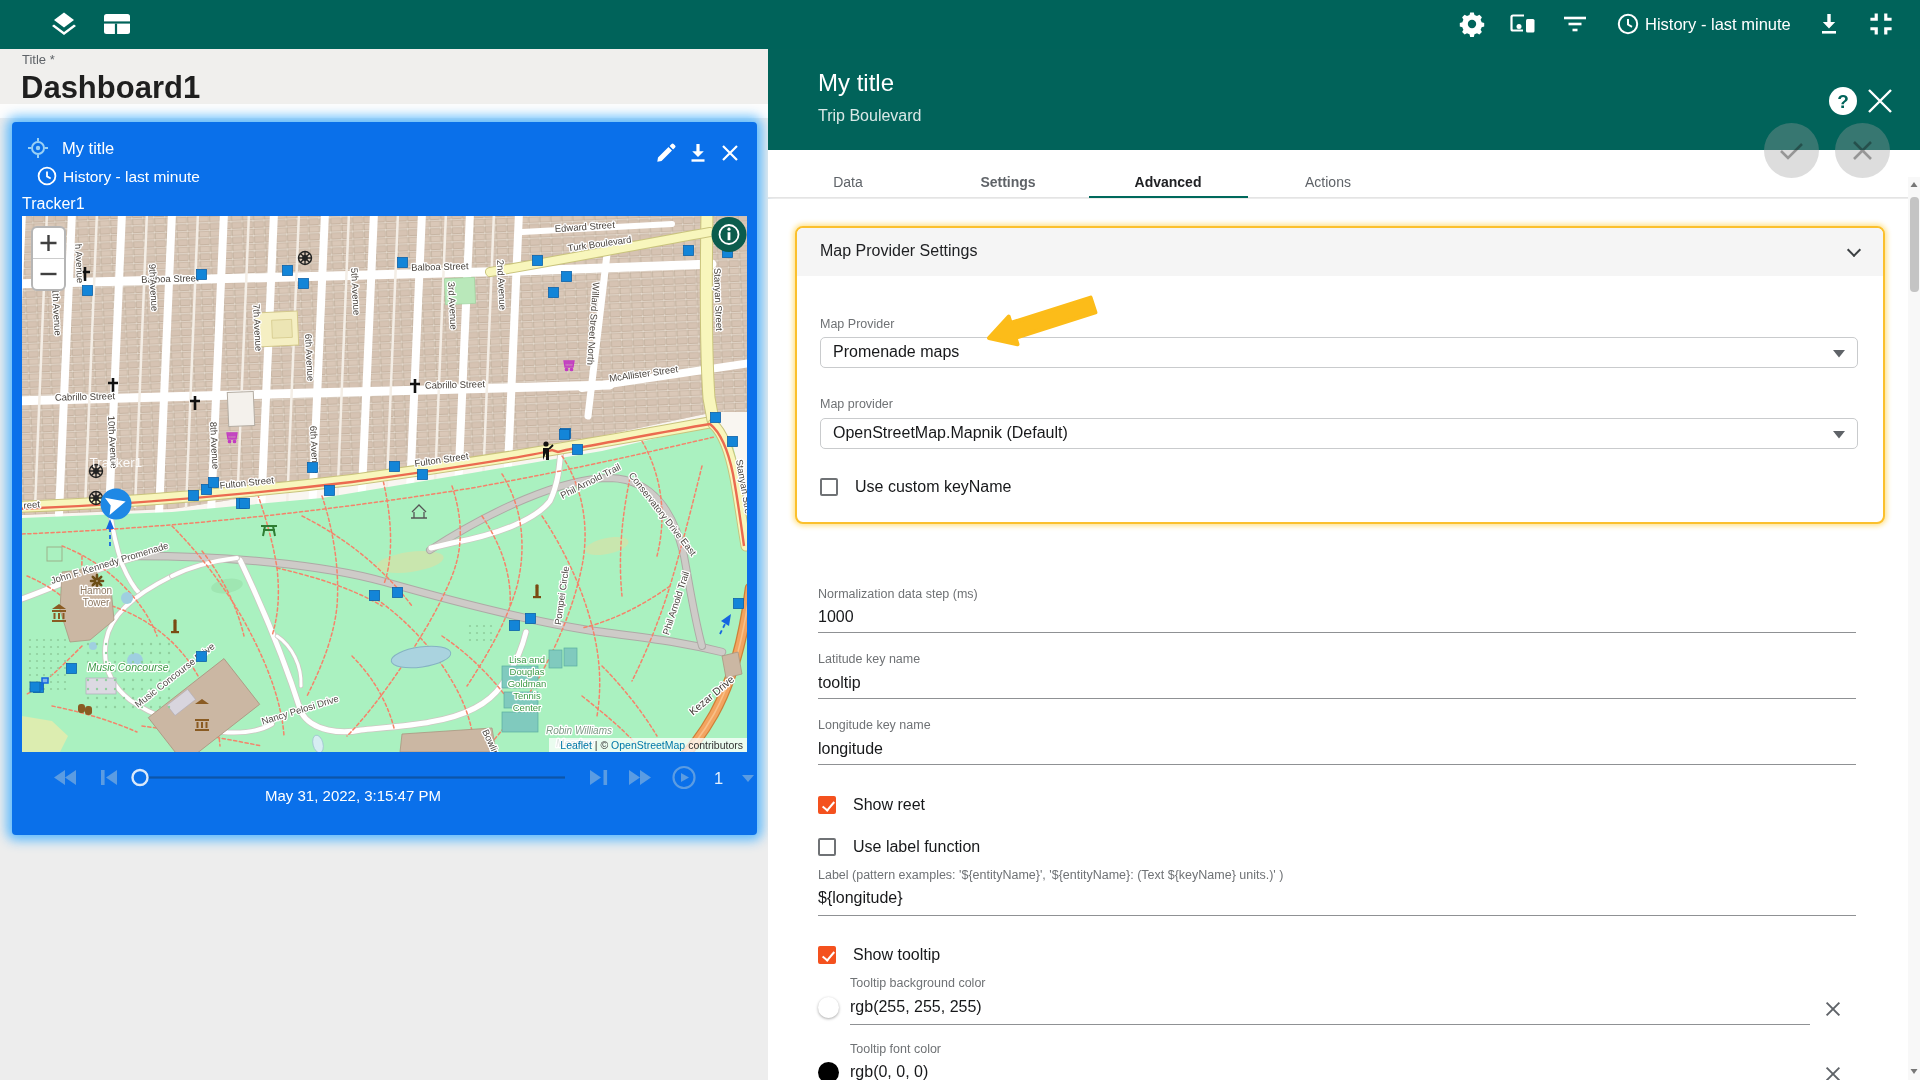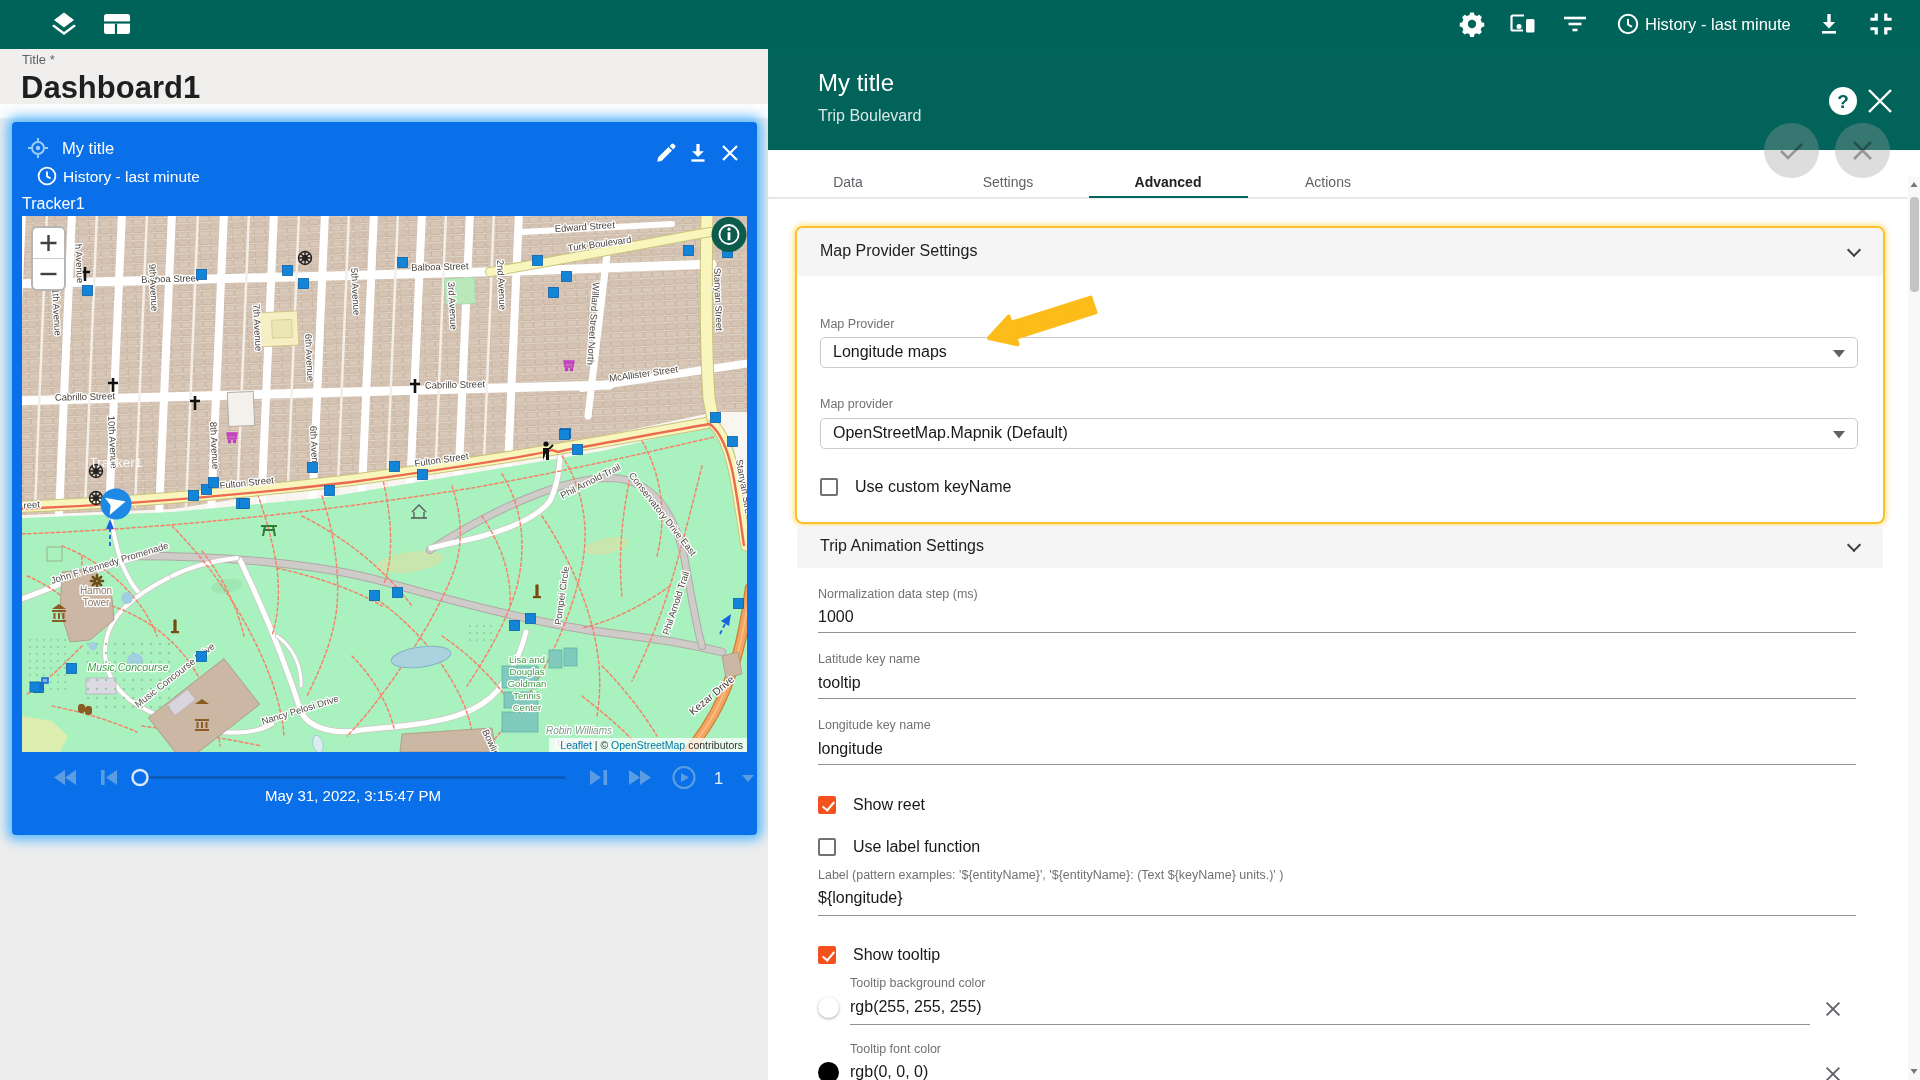--- a/index.html
+++ b/index.html
@@ -614,58 +614,54 @@
     </svg>
 </div>
 <div class="fab" style="left:1835px;top:123px;">
   <svg width="55" height="55">
       <path d="M19,19 l17,17 M19,36 l17,-17" stroke="rgba(0,0,0,0.32)" stroke-width="2.6" fill="none"></path>
     </svg>
 </div>
 
 <div id="paneltabs">
   <div class="tab" style="left:0px;color:#5f6368;font-weight:400;">Data</div>
-  <div class="tab" style="left:160px;color:#5f6368;font-weight:400;">Settings</div>
+  <div class="tab" style="left:160px;color:#5f6368;font-weight:700;">Settings</div>
   <div class="tab active" style="left:320px;">Advanced</div>
   <div class="tab" style="left:480px;color:#5f6368;font-weight:400;">Actions</div>
   <div id="inkbar"></div>
 </div>
 <div id="panelbody">
 
 <div style="position:absolute;left:27px;top:27px;width:1090px;height:298px;border:2px solid #fbc02d;border-radius:8px;box-shadow:0 0 5px 2px rgba(255,193,7,0.45);background:#fff;overflow:hidden;">
   <div class="sechdr" style="left:0;top:0;width:100%;height:48px;">
         <div class="t">Map Provider Settings</div>
         <div class="chev"></div>
       </div>
   <div class="flabel" style="left:23px;top:89px;">Map Provider</div>
   <div style="position:absolute;left:23px;top:109px;width:1038px;height:31px;border:1px solid #c9cbcd;border-radius:5px;">
-    <div style="position:absolute;left:12px;top:5px;font-size:16px;color:#17181a;">Longitude maps</div>
+    <div style="position:absolute;left:12px;top:5px;font-size:16px;color:#17181a;">Promenade maps</div>
     <svg width="12" height="8" style="position:absolute;right:12px;top:12px">
           <path d="M0,0 h12 l-6,7.5 z" fill="#5f6368"></path>
         </svg>
   </div>
   <div class="flabel" style="left:23px;top:169px;">Map provider</div>
   <div style="position:absolute;left:23px;top:190px;width:1038px;height:31px;border:1px solid #c9cbcd;border-radius:5px;padding-left:14px;">
     <div style="position:absolute;left:12px;top:5px;font-size:16px;color:#17181a;">OpenStreetMap.Mapnik (Default)</div>
     <svg width="12" height="8" style="position:absolute;right:12px;top:12px">
           <path d="M0,0 h12 l-6,7.5 z" fill="#5f6368"></path>
         </svg>
   </div>
   <div class="cb" style="left:23px;top:250px;"></div>
   <div class="cblbl" style="left:58px;top:250px;">Use custom keyName</div>
 </div>
 
 <svg width="140" height="70" style="position:absolute;left:210px;top:88px;" viewBox="0 0 140 70">
   <path d="M11,51 L30.7,29.5 L32.7,36.0 L112.6,10.6 L117.4,25.4 L37.5,50.8 L39.5,57.3 Z" fill="#fcbc19" stroke="#fcbc19" stroke-width="4" stroke-linejoin="round"></path>
 </svg>
 
-<div class="sechdr" style="left:29px;top:327px;width:1086px;height:42px;">
-      <div class="t" style="top:11px;">Trip Animation Settings</div>
-      <div class="chev" style="top:14px;"></div>
-    </div>
 <div class="flabel" style="left:50px;top:388px;">Normalization data step (ms)</div>
 <div class="fvalue" style="left:50px;top:409px;">1000</div>
 <div class="uline" style="left:50px;top:433px;width:1038px;"></div>
 <div class="flabel" style="left:50px;top:453px;">Latitude key name</div>
 <div class="fvalue" style="left:50px;top:475px;">tooltip</div>
 <div class="uline" style="left:50px;top:499px;width:1038px;"></div>
 <div class="flabel" style="left:50px;top:519px;">Longitude key name</div>
 <div class="fvalue" style="left:50px;top:541px;">longitude</div>
 <div class="uline" style="left:50px;top:565px;width:1038px;"></div>
 <div class="cb on" style="left:50px;top:597px;"></div>

